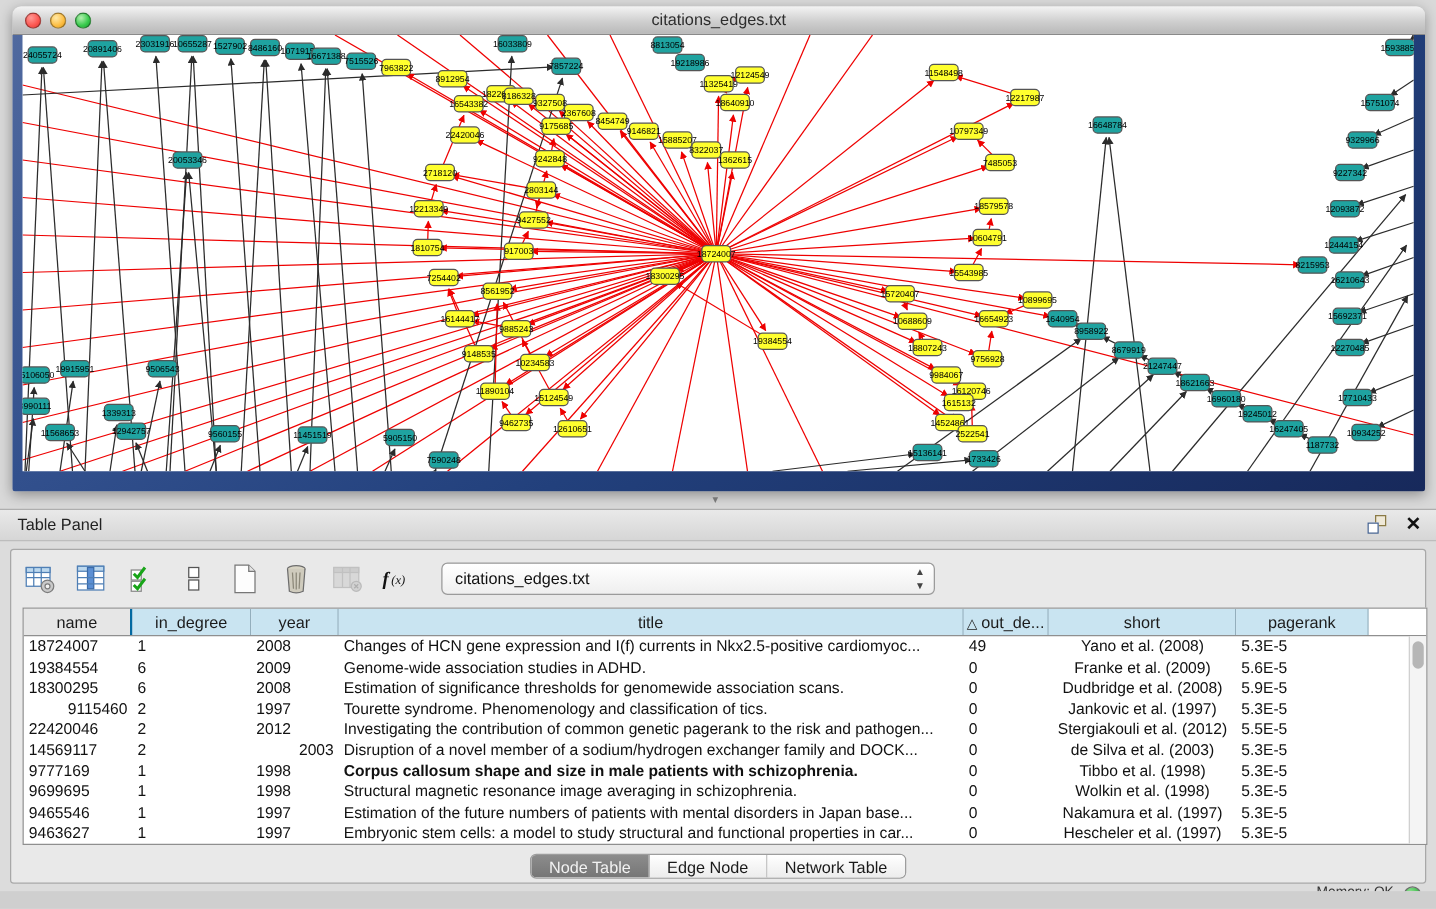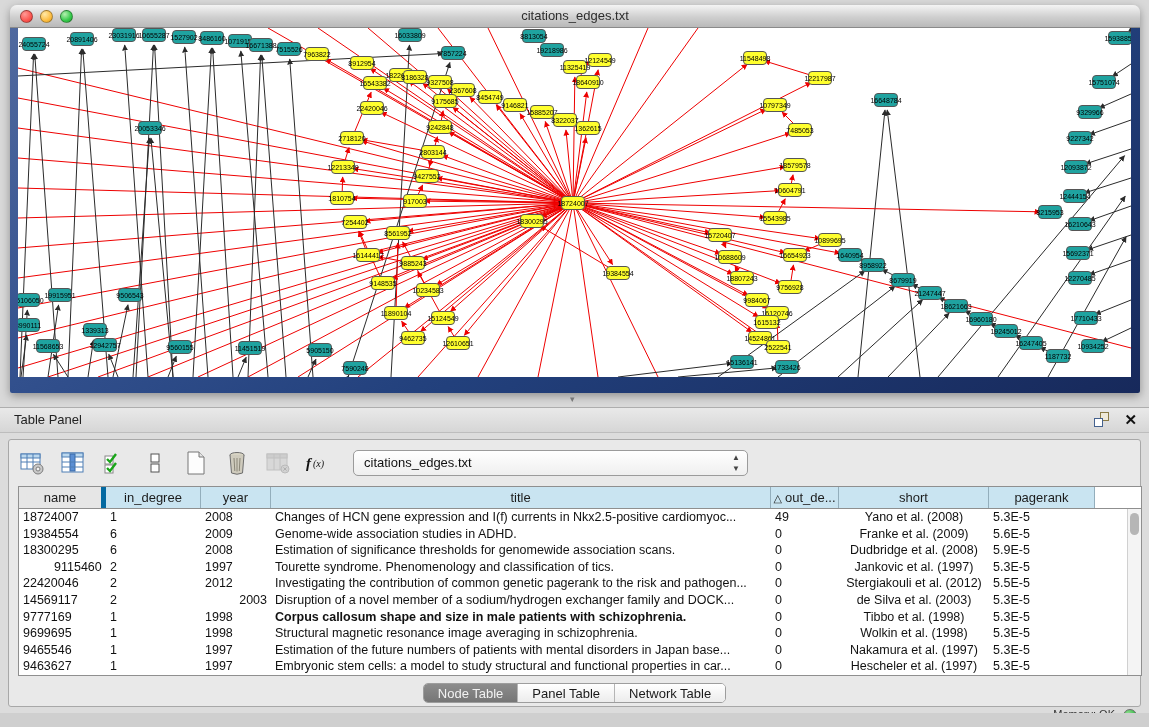--- a/index.html
+++ b/index.html
@@ -31,21 +31,21 @@
   .toolbar { position:absolute; left:8px; top:6px; height:34px; display:flex; align-items:center; gap:11px; }
   .tbtn { width:30px; height:30px; display:flex; align-items:center; justify-content:center; border:none; background:transparent; cursor:default; }
   .combo { position:relative; width:395px; height:26px; margin-left:8px; border:1px solid #9b9b9b; border-radius:5px;
     background:linear-gradient(#ffffff,#efefef); font-size:13px; color:#111; line-height:24px; padding:0 26px 0 10px; }
   .combo .arrows { position:absolute; right:7px; top:1px; font-size:8px; color:#444; line-height:11px; text-align:center; }
 
   .tablewrap { position:absolute; left:9px; top:46px; width:1124px; height:190px; background:#ffffff; border:1px solid #8f8f8f; overflow:hidden; }
   .thead { display:flex; height:22px; border-bottom:1px solid #8f8f8f; font-size:13px; color:#1c1c1c; }
   .th { background:#c9e4f1; border-right:1px solid #93aebc; text-align:center; line-height:21px;
     overflow:hidden; white-space:nowrap; flex:0 0 auto; }
-  .th.gray { background:#e6e6e6; border-right:5px solid #0369a1; }
+  .th.gray { background:#e6e6e6; border-right:2px solid #0369a1; }
   .th .sort { font-size:11px; margin-right:3px; }
   .tbody { position:absolute; left:0; top:22px; right:14px; bottom:0; }
   .trow { display:flex; height:16.6px; font-size:12.5px; color:#111; }
   .td { flex:0 0 auto; line-height:16.5px; white-space:nowrap; overflow:hidden; padding:0 4px; }
   .scrollbar { position:absolute; right:0; top:22px; bottom:0; width:14px; background:#f4f4f4; border-left:1px solid #d0d0d0; }
   .thumb { position:absolute; left:2px; top:4px; width:9px; height:22px; border-radius:5px; background:#b6b6b6; }
 
   .tabsbar { position:absolute; left:0; right:0; top:243px; display:flex; justify-content:center; }
   .seg { display:flex; border:1px solid #9d9d9d; border-radius:5px; overflow:hidden; background:#fff; height:20px; }
   .seg .tab { font-size:13px; line-height:19px; padding:0 14px; color:#1a1a1a; background:linear-gradient(#ffffff,#ececec);
@@ -806,21 +806,21 @@
             <div class="trow">
               <div class="td" style="width: 87px; text-align: left;">18300295</div>
               <div class="td" style="width: 95px; text-align: left;">6</div>
               <div class="td" style="width: 70px; text-align: left;">2008</div>
               <div class="td" style="width: 500px; text-align: left;">Estimation of significance thresholds for genomewide association scans.</div>
               <div class="td" style="width: 68px; text-align: left;">0</div>
               <div class="td" style="width: 150px; text-align: center;">Dudbridge et al. (2008)</div>
               <div class="td" style="width: 106px; text-align: left;">5.9E-5</div>
             </div>
             <div class="trow">
-              <div class="td" style="width: 87px; text-align: left; padding-left: 35px;">9115460</div>
+              <div class="td" style="width: 87px; text-align: right; padding-left: 35px;">9115460</div>
               <div class="td" style="width: 95px; text-align: left;">2</div>
               <div class="td" style="width: 70px; text-align: left;">1997</div>
               <div class="td" style="width: 500px; text-align: left;">Tourette syndrome. Phenomenology and classification of tics.</div>
               <div class="td" style="width: 68px; text-align: left;">0</div>
               <div class="td" style="width: 150px; text-align: center;">Jankovic et al. (1997)</div>
               <div class="td" style="width: 106px; text-align: left;">5.3E-5</div>
             </div>
             <div class="trow">
               <div class="td" style="width: 87px; text-align: left;">22420046</div>
               <div class="td" style="width: 95px; text-align: left;">2</div>
@@ -877,21 +877,21 @@
             </div>
           </div>
         <div class="scrollbar">
             <div class="thumb"></div>
           </div>
       </div>
 
       <div class="tabsbar">
         <div class="seg" id="tabseg">
             <button class="tab active">Node Table</button>
-            <button class="tab">Panel Table</button>
+            <button class="tab">Edge Node</button>
             <button class="tab">Network Table</button>
           </div>
       </div>
     </div>
 
     <div class="statusbar">
       <span class="mem">Memory: OK</span>
       <span class="memdot"></span>
     </div>
   </div>

